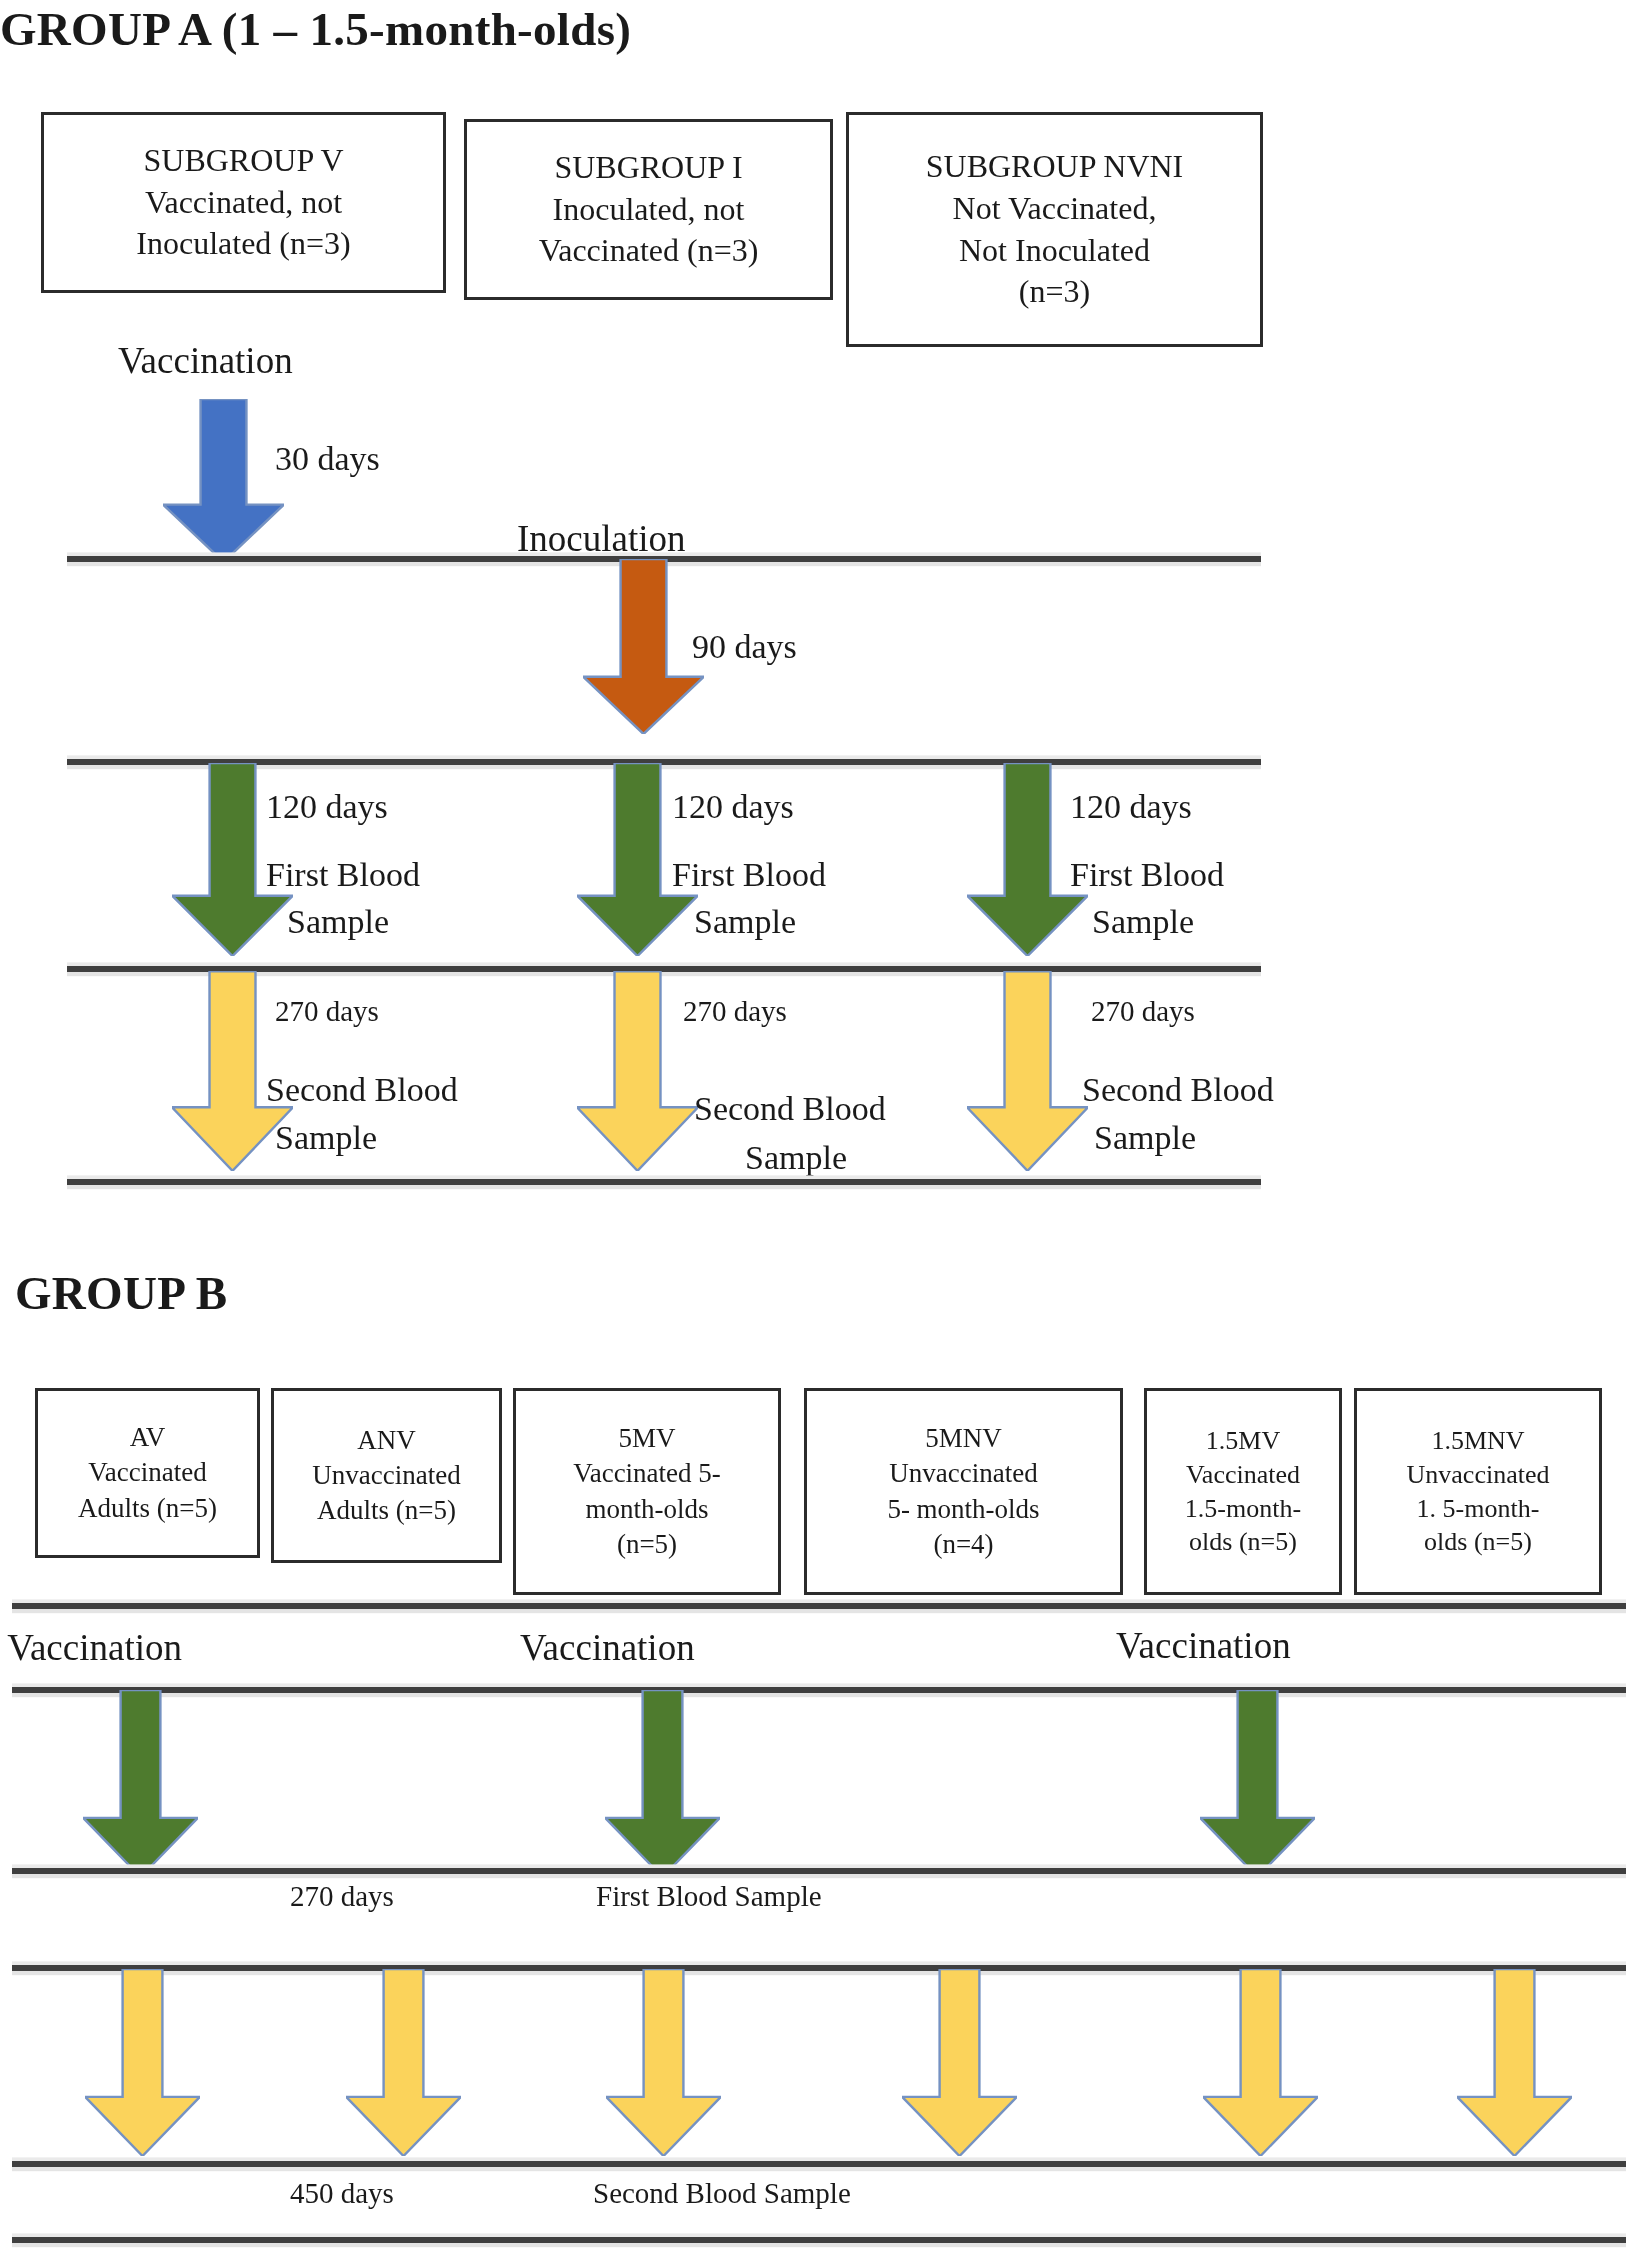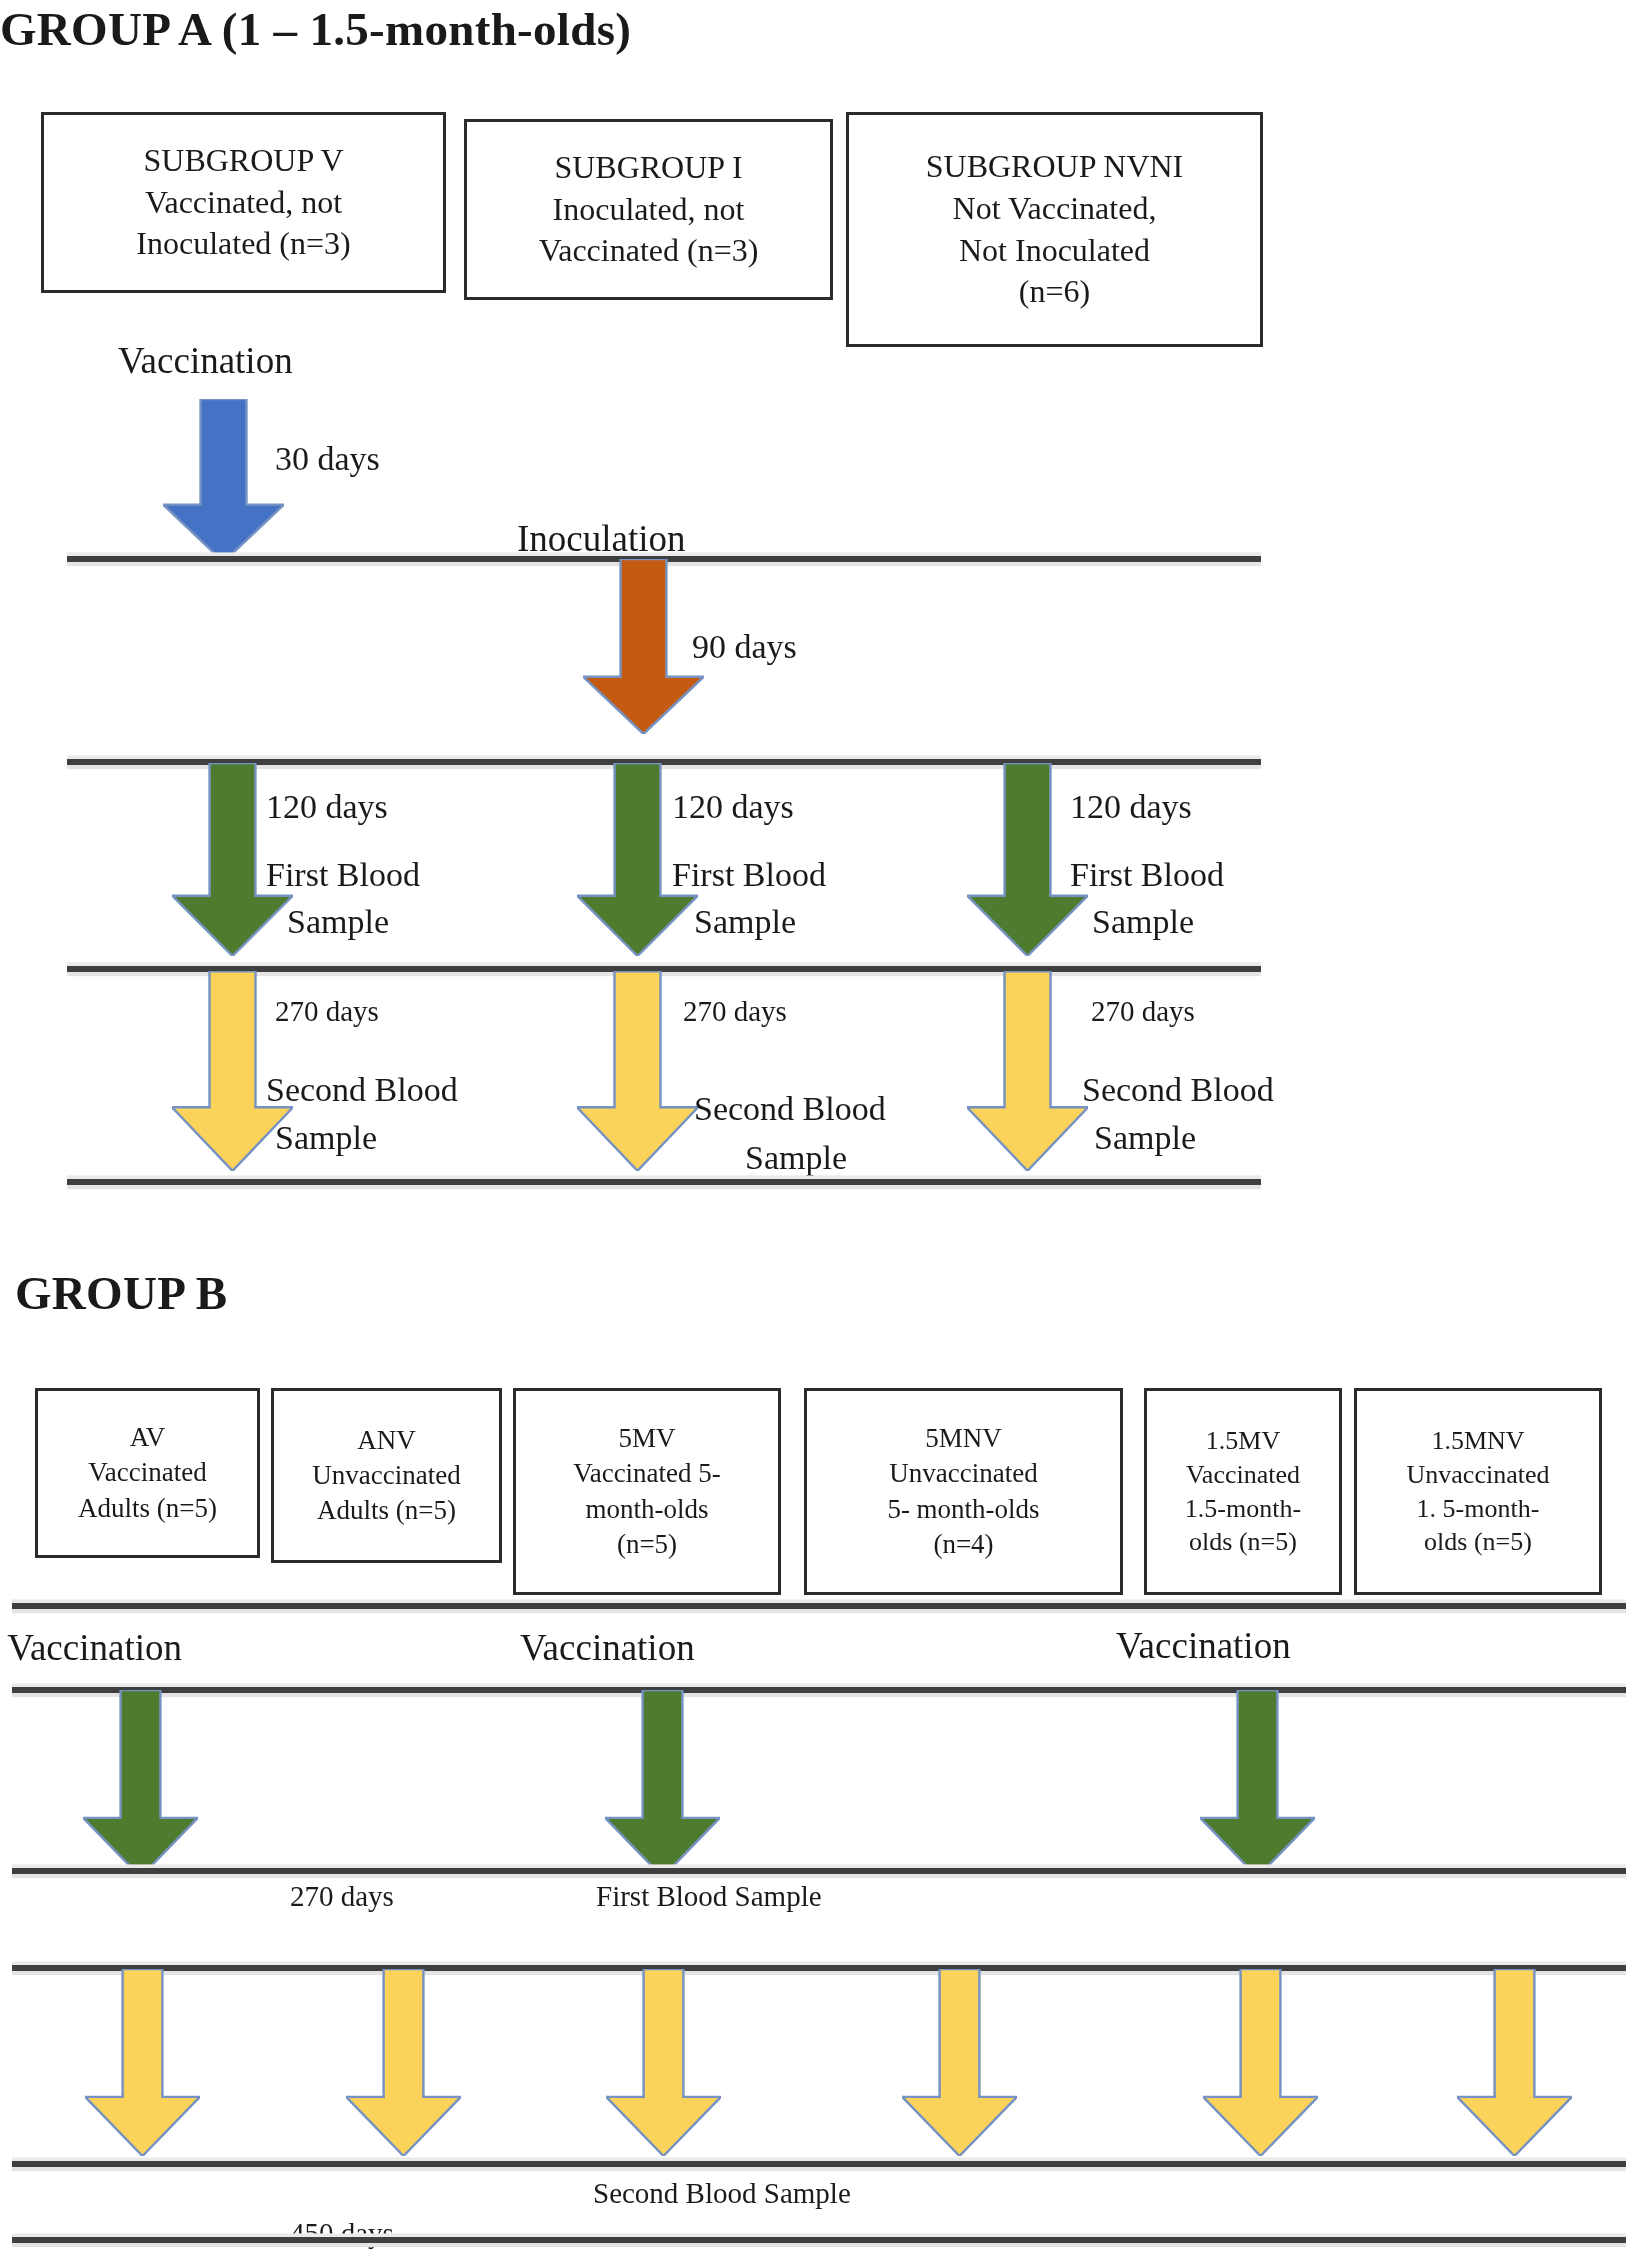--- a/index.html
+++ b/index.html
@@ -85,21 +85,21 @@
   <div class="abs box boxA" style="left:464px;top:119px;width:369px;height:181px;">
     <span class="ln">SUBGROUP I</span>
     <span class="ln">Inoculated, not</span>
     <span class="ln">Vaccinated (n=3)</span>
   </div>
 
   <div class="abs box boxA" style="left:846px;top:112px;width:417px;height:235px;">
     <span class="ln">SUBGROUP NVNI</span>
     <span class="ln">Not Vaccinated,</span>
     <span class="ln">Not  Inoculated</span>
-    <span class="ln">(n=6)</span>
+    <span class="ln">(n=3)</span>
   </div>
 
   <div class="abs lbl-vacc" style="left:118px;top:339px;">Vaccination</div>
 
   <svg class="abs arrow" style="left:163px;top:399px;" width="121" height="163" viewBox="0 0 200 270">
     <polygon points="62,0 138,0 138,175 200,175 100,270 0,175 62,175" fill="#4472C4" stroke="#7592C2" stroke-width="4"></polygon>
   </svg>
 
   <div class="abs lbl" style="left:275px;top:438px;">30 days</div>
 
@@ -242,19 +242,19 @@
   </svg>
   <svg class="abs arrow" style="left:1203px;top:1969px;" width="115" height="187" viewBox="0 0 190 310">
     <polygon points="62,0 128,0 128,212 190,212 95,310 0,212 62,212" fill="#FBD35B" stroke="#7592C2" stroke-width="4"></polygon>
   </svg>
   <svg class="abs arrow" style="left:1457px;top:1969px;" width="115" height="187" viewBox="0 0 190 310">
     <polygon points="62,0 128,0 128,212 190,212 95,310 0,212 62,212" fill="#FBD35B" stroke="#7592C2" stroke-width="4"></polygon>
   </svg>
 
   <div class="abs hline" style="left:12px;top:2161px;width:1614px;"></div>
 
-  <div class="abs lbl-xl" style="left:290px;top:2177px;margin-top:40px;">450 days</div>
+  <div class="abs lbl-xl" style="left:290px;top:2177px;">450 days</div>
   <div class="abs lbl-xl" style="left:593px;top:2177px;">Second Blood Sample</div>
 
   <div class="abs hline" style="left:12px;top:2237px;width:1614px;"></div>
 
 </div>
 
 
 </body></html>

